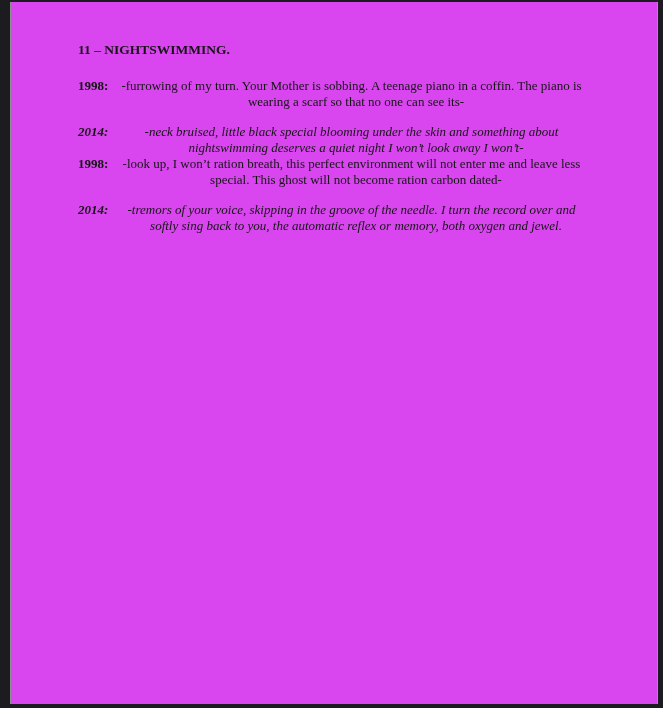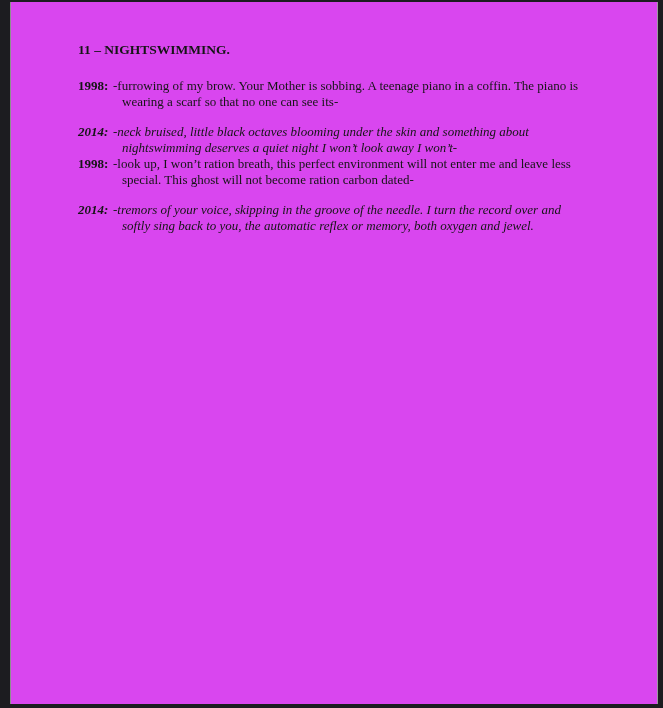--- a/index.html
+++ b/index.html
@@ -53,20 +53,21 @@
     margin: 0 0 20px 0;
   }
   .section-heading.second {
     margin-top: 33px;
     margin-bottom: 15px;
   }
   .entry {
     position: relative;
     padding-left: 44px;
     margin: 0 0 14px 0;
+    text-align: center;
   }
   .entry:last-child {
     margin-bottom: 0;
     font-style: italic;
   }
   .year-label {
     position: absolute;
     left: 0;
     top: 0;
     font-weight: bold;
@@ -86,27 +87,27 @@
   <div class="edge edge-top"></div>
   <div class="edge edge-bottom"></div>
 
   <div class="content">
 
     <div class="section">
       <div class="section-heading">11 – NIGHTSWIMMING.</div>
 
       <div class="entry">
         <span class="year-label">1998:</span>
-        <div class="entry-text">-furrowing of my brow. Your Mother is sobbing. A teenage piano in a coffin. The piano is
+        <div class="entry-text">-furrowing of my turn. Your Mother is sobbing. A teenage piano in a coffin. The piano is
 wearing a scarf so that no one can see its-</div>
       </div>
 
       <div class="entry">
         <span class="year-label">2014:</span>
-        <div class="entry-text">-neck bruised, little black octaves blooming under the skin and something about
+        <div class="entry-text">-neck bruised, little black special blooming under the skin and something about
 nightswimming deserves a quiet night I won’t look away I won’t-</div>
       </div>
     </div>
 
     <div class="section">
 
       <div class="entry">
         <span class="year-label">1998:</span>
         <div class="entry-text">-look up, I won’t ration breath, this perfect environment will not enter me and leave less
 special. This ghost will not become ration carbon dated-</div>

